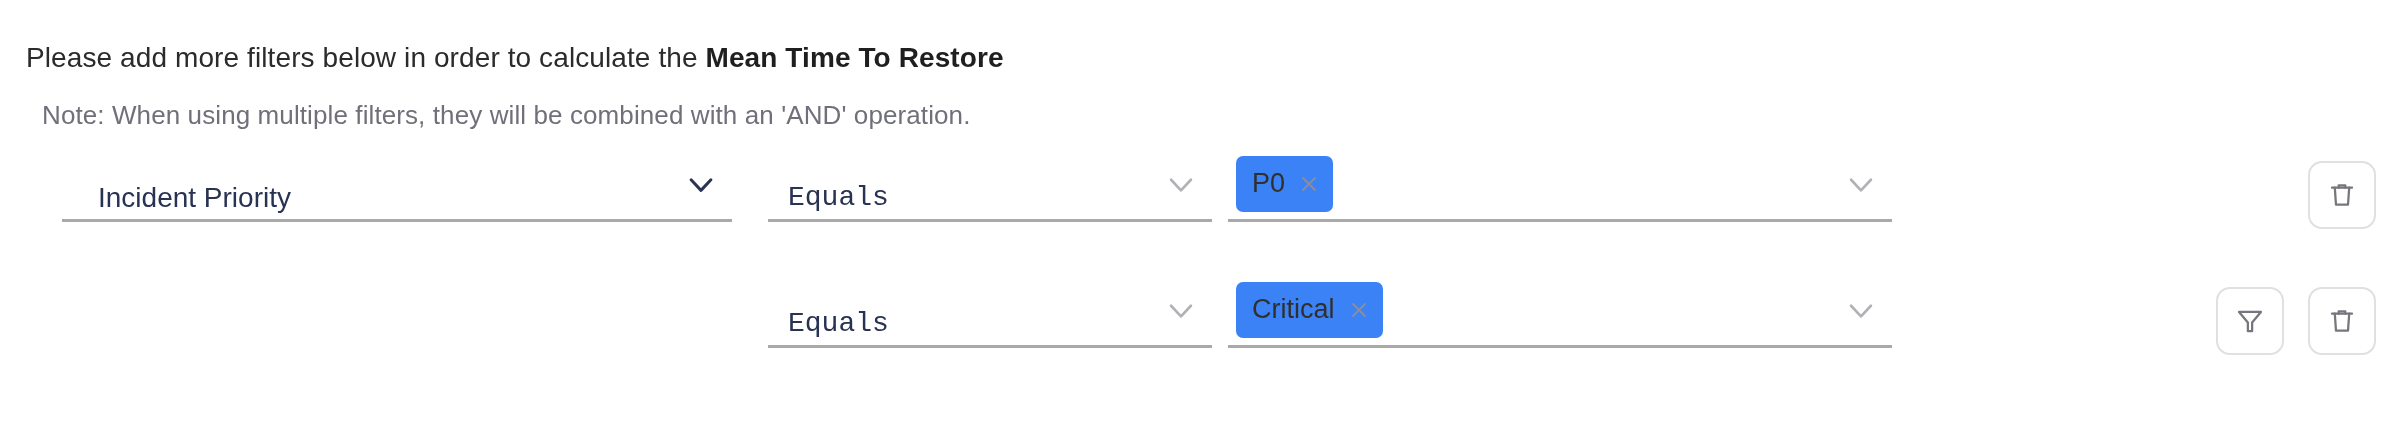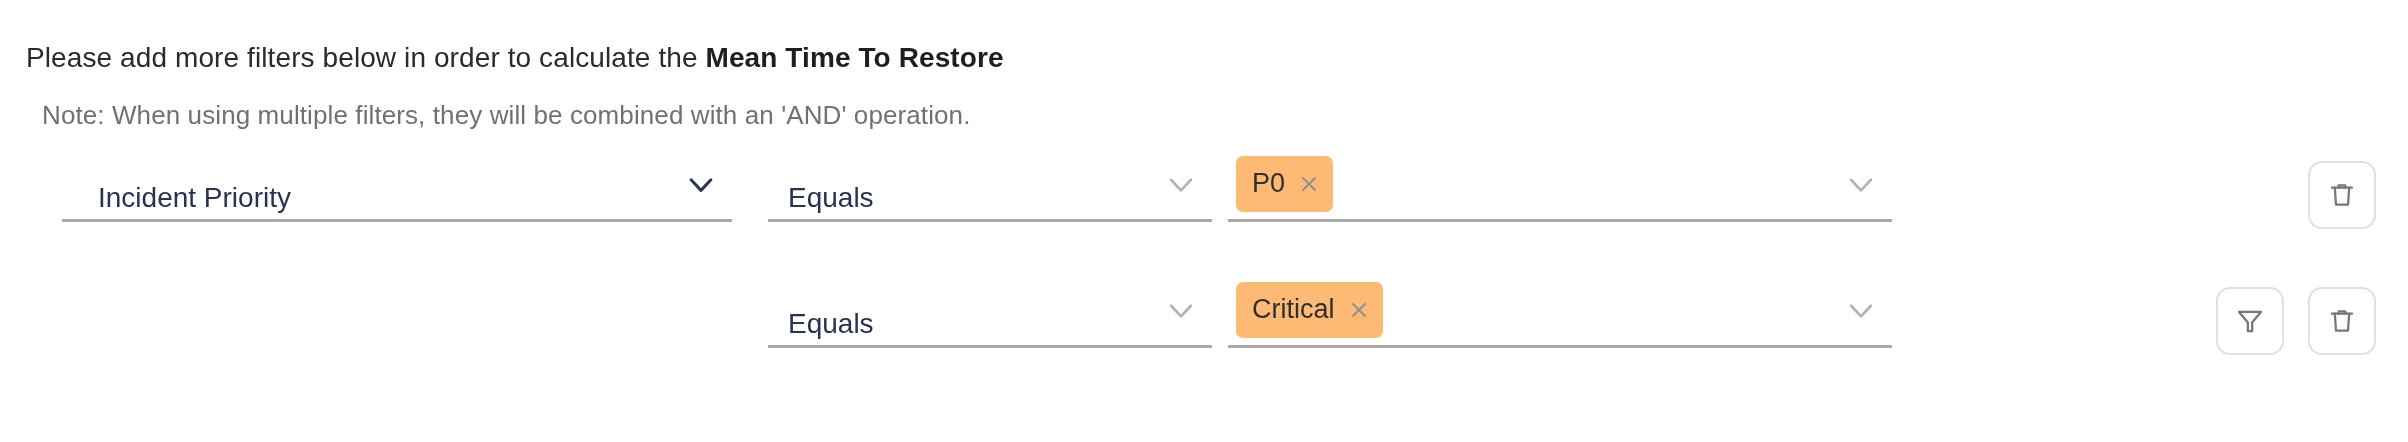--- a/index.html
+++ b/index.html
@@ -76,21 +76,21 @@
   .control-value    { left: 1228px; width: 664px; }
 
   .control-text {
     font-size: 28px;
     color: #283252;
     white-space: nowrap;
     flex: 0 0 auto;
     padding-left: 36px;
     margin-top: 28px;
   }
-  .control-operator .control-text { padding-left: 20px; }
+  .control-operator .control-text { padding-left: 20px; font-family: Liberation Mono, monospace; }
 
   .spacer { flex: 1 1 auto; }
 
   
   .chevron {
     flex: 0 0 auto;
     width: 34px;
     height: 34px;
     margin-right: 14px;
     display: block;
@@ -103,21 +103,21 @@
   .chips {
     display: flex;
     align-items: center;
     gap: 10px;
     padding-left: 8px;
     flex: 0 0 auto;
   }
   .chip {
     display: inline-flex;
     align-items: center;
-    background: #fdba74;
+    background: #3b82f6;
     border-radius: 7px;
     height: 56px;
     padding: 0 12px 0 16px;
     box-sizing: border-box;
   }
   .chip-label {
     font-size: 27px;
     color: #2f2f2f;
     white-space: nowrap;
   }

